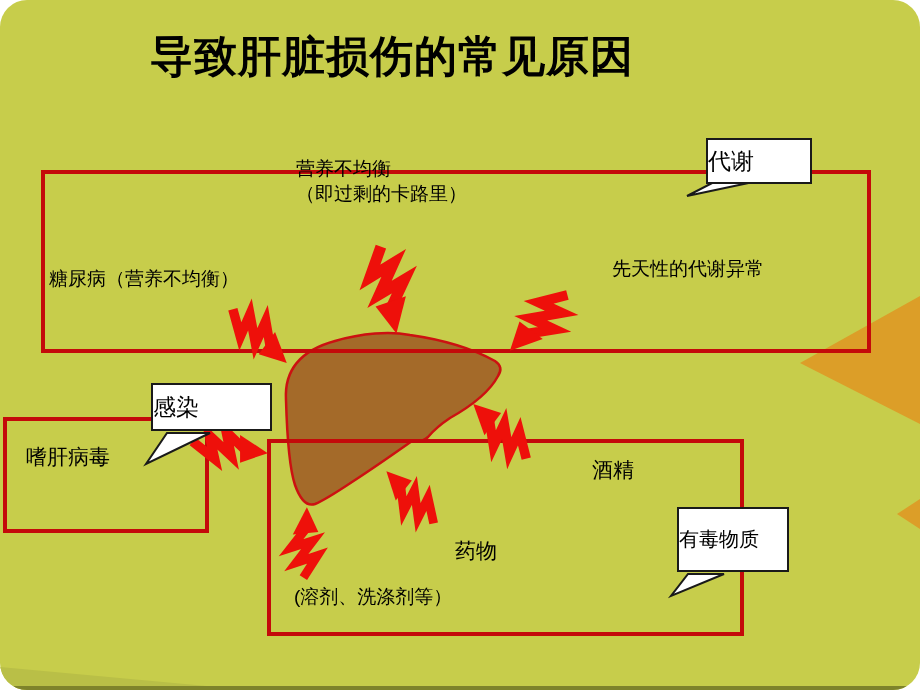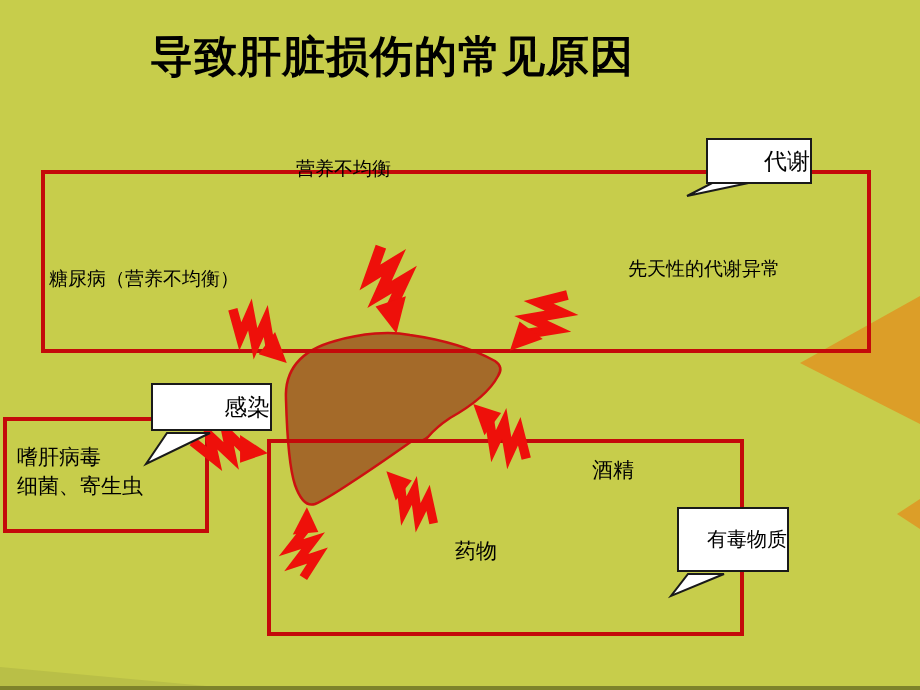--- a/index.html
+++ b/index.html
@@ -3,35 +3,36 @@
 <meta charset="utf-8">
 <style>
   html,body{margin:0;padding:0;}
   #stage{
     position:relative;
     width:920px;height:690px;
     background:var(--background,#c7cd4b);
     overflow:hidden;
     font-family:"Liberation Sans","DejaVu Sans",sans-serif;
     color:var(--text,#000);
+    border-radius:27px;
   }
   #shapes{position:absolute;left:0;top:0;z-index:1;}
   .label{position:absolute;z-index:3;white-space:nowrap;color:var(--text,#000);}
   .body-text{font-size:19px;line-height:25px;}
   .big-text{font-size:21px;line-height:29px;}
   .title{
     position:absolute;left:150px;top:28px;z-index:3;
     font-size:43px;font-weight:bold;letter-spacing:1px;
     color:var(--text,#000);white-space:nowrap;
   }
   .callout{
     position:absolute;z-index:4;
     background:var(--callout-bg,#fff);
     border:2px solid #1a1a1a;
-    display:flex;align-items:center;justify-content:flex-end;
+    display:flex;align-items:center;justify-content:flex-start;
     box-sizing:border-box;
   }
   .callout-metabolism{left:706px;top:138px;width:106px;height:46px;font-size:23px;}
   .callout-infection{left:151px;top:383px;width:121px;height:48px;font-size:23px;}
   .callout-toxic{left:677px;top:507px;width:112px;height:65px;font-size:20px;}
   .bolt-zig{stroke:var(--bolt-red,#ee100a);stroke-width:10;fill:none;stroke-linejoin:miter;}
   .bolt-head{fill:var(--bolt-red,#ee100a);}
   .red-box{fill:none;stroke:var(--box-border-red,#c40a0a);stroke-width:4;}
   .tail{fill:var(--callout-bg,#fff);stroke:#1a1a1a;stroke-width:2;}
 </style>
@@ -95,32 +96,33 @@
 
     <polygon class="tail" points="716,181 758,181 687,196"></polygon>
     <polygon class="tail" points="167,433 210,433 146,464"></polygon>
     <polygon class="tail" points="688,574 724,574 671,596"></polygon>
   </svg>
 
   <div class="title">导致肝脏损伤的常见原因</div>
 
   <div class="label body-text" style="left:296px;top:156px;">
     <div>营养不均衡</div>
+    <div>（即过剩的卡路里）</div>
   </div>
   <div class="label body-text" style="left:49px;top:266px;">糖尿病（营养不均衡）</div>
-  <div class="label body-text" style="left:612px;top:256px;margin-left:16px;">先天性的代谢异常</div>
+  <div class="label body-text" style="left:612px;top:256px;">先天性的代谢异常</div>
 
-  <div class="label big-text" style="left:17px;top:442px;">
+  <div class="label big-text" style="left:26px;top:442px;">
     <div>嗜肝病毒</div>
-    <div>细菌、寄生虫</div>
   </div>
 
   <div class="label big-text" style="left:592px;top:455px;">酒精</div>
   <div class="label big-text" style="left:455px;top:536px;">药物</div>
   <div class="label body-text" style="left:294px;top:585px;line-height:24px;">
+    <div>(溶剂、洗涤剂等）</div>
   </div>
 
   <div class="callout callout-metabolism">
     <span>代谢</span>
   </div>
   <div class="callout callout-infection">
     <span>感染</span>
   </div>
   <div class="callout callout-toxic">
     <span>有毒物质</span>

